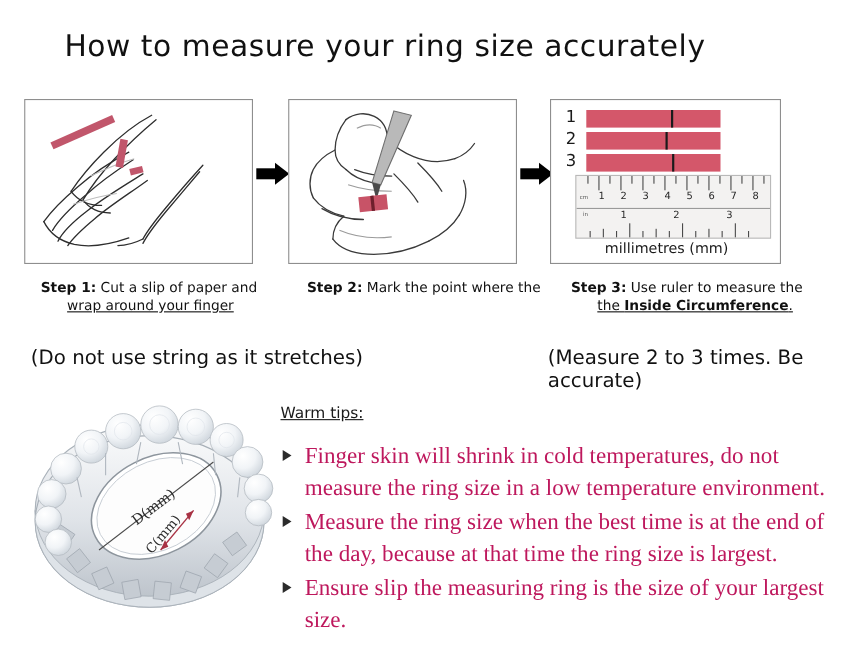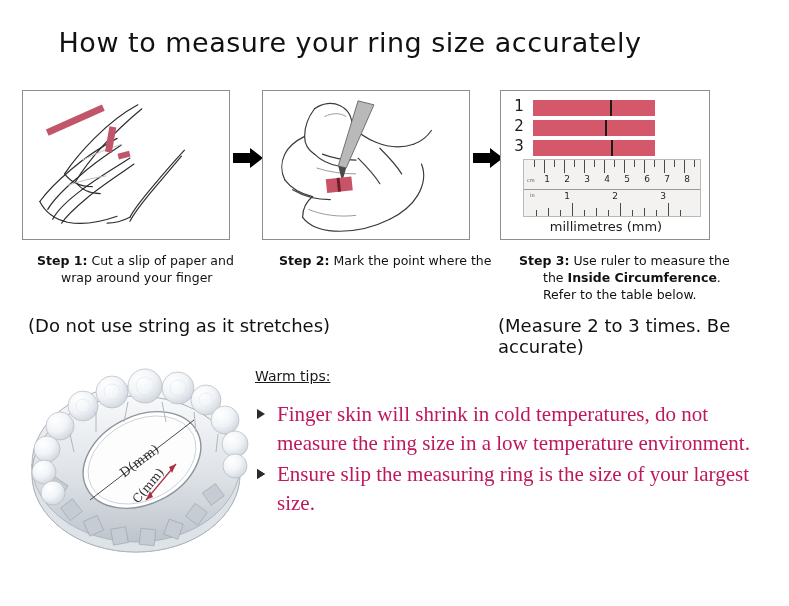--- a/index.html
+++ b/index.html
@@ -144,21 +144,21 @@
 
   
   .caption {
     position: absolute;
     font-size: 12.5px;
     line-height: 17px;
     font-family: "DejaVu Sans", sans-serif;
     color: #111;
   }
   .caption .lbl { font-weight: bold; margin-left: 19px; }
-  .caption .ln2 { display: block; padding-left: 43px; }
+  .caption .ln2 { display: block; padding-left: 43px; text-decoration: underline; }
   .caption .bold { font-weight: bold; }
   #caption-1 { left: 18px;  top: 252px; width: 235px; }
   #caption-2 { left: 260px; top: 252px; width: 235px; }
   #caption-3 { left: 500px; top: 252px; width: 250px; }
 
   .note {
     position: absolute;
     font-size: 18px;
     font-family: "DejaVu Sans", sans-serif;
     color: #111;
@@ -370,21 +370,20 @@
 
 <div class="caption" id="caption-2">
   <span class="lbl">Step 2:</span>
   <span>Mark the point where the</span>
 </div>
 
 <div class="caption" id="caption-3">
   <span class="lbl">Step 3:</span>
   <span>Use ruler to measure the</span>
   <span class="ln2"><span>the </span><span class="bold">Inside Circumference</span><span>.</span></span>
-  <span class="ln2">Refer to the table below.</span>
 </div>
 
 <div class="note" id="note-1">(Do not use string as it stretches)</div>
 <div class="note" id="note-3">(Measure 2 to 3 times. Be accurate)</div>
 
 <div id="ring-figure">
   <svg viewBox="0 0 232 222">
     <defs>
       <radialGradient id="stoneG" cx="35%" cy="30%" r="75%">
         <stop offset="0%" stop-color="#ffffff"></stop>
@@ -459,18 +458,19 @@
 
 <div id="tips-heading">Warm tips:</div>
 
 <div id="tips-list">
   <div class="tip">
     <span class="bullet"></span>
     <span>Finger skin will shrink in cold temperatures, do not measure the ring size in a low temperature environment.</span>
   </div>
   <div class="tip">
     <span class="bullet"></span>
+    <span>Measure the ring size when the best time is at the end of the day, because at that time the ring size is largest.</span>
   </div>
   <div class="tip">
     <span class="bullet"></span>
     <span>Ensure slip the measuring ring is the size of your largest size.</span>
   </div>
 </div>
 
 </body></html>

